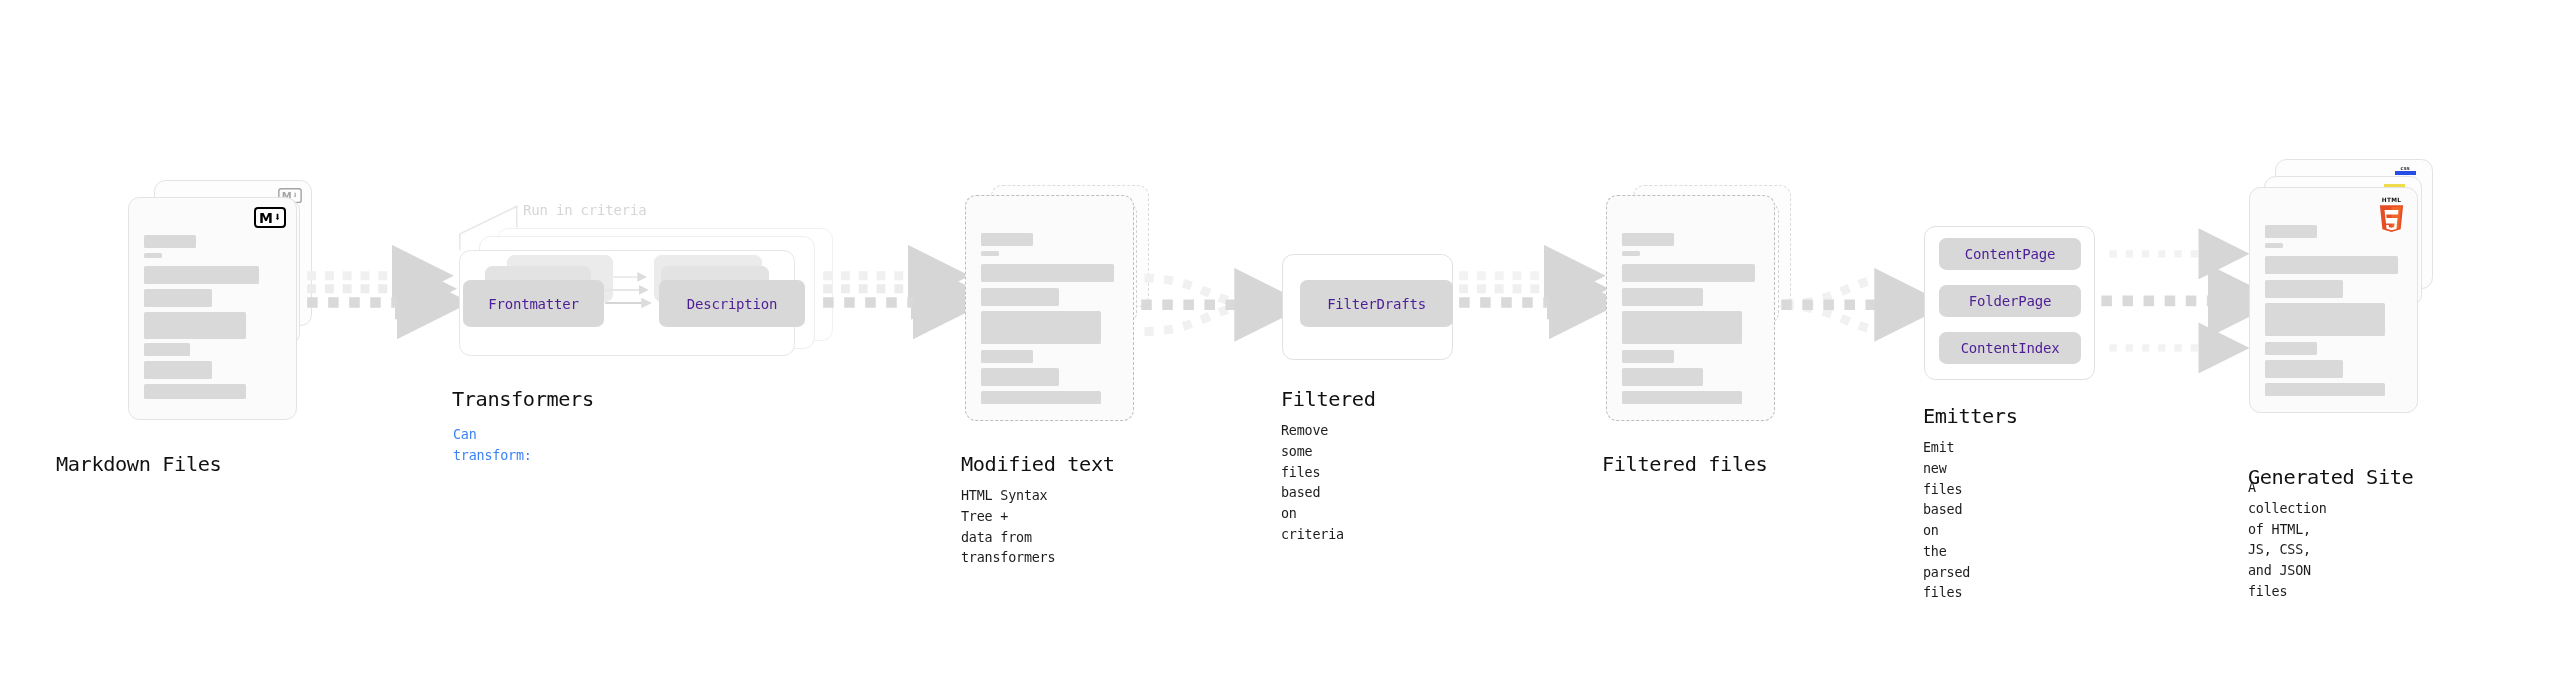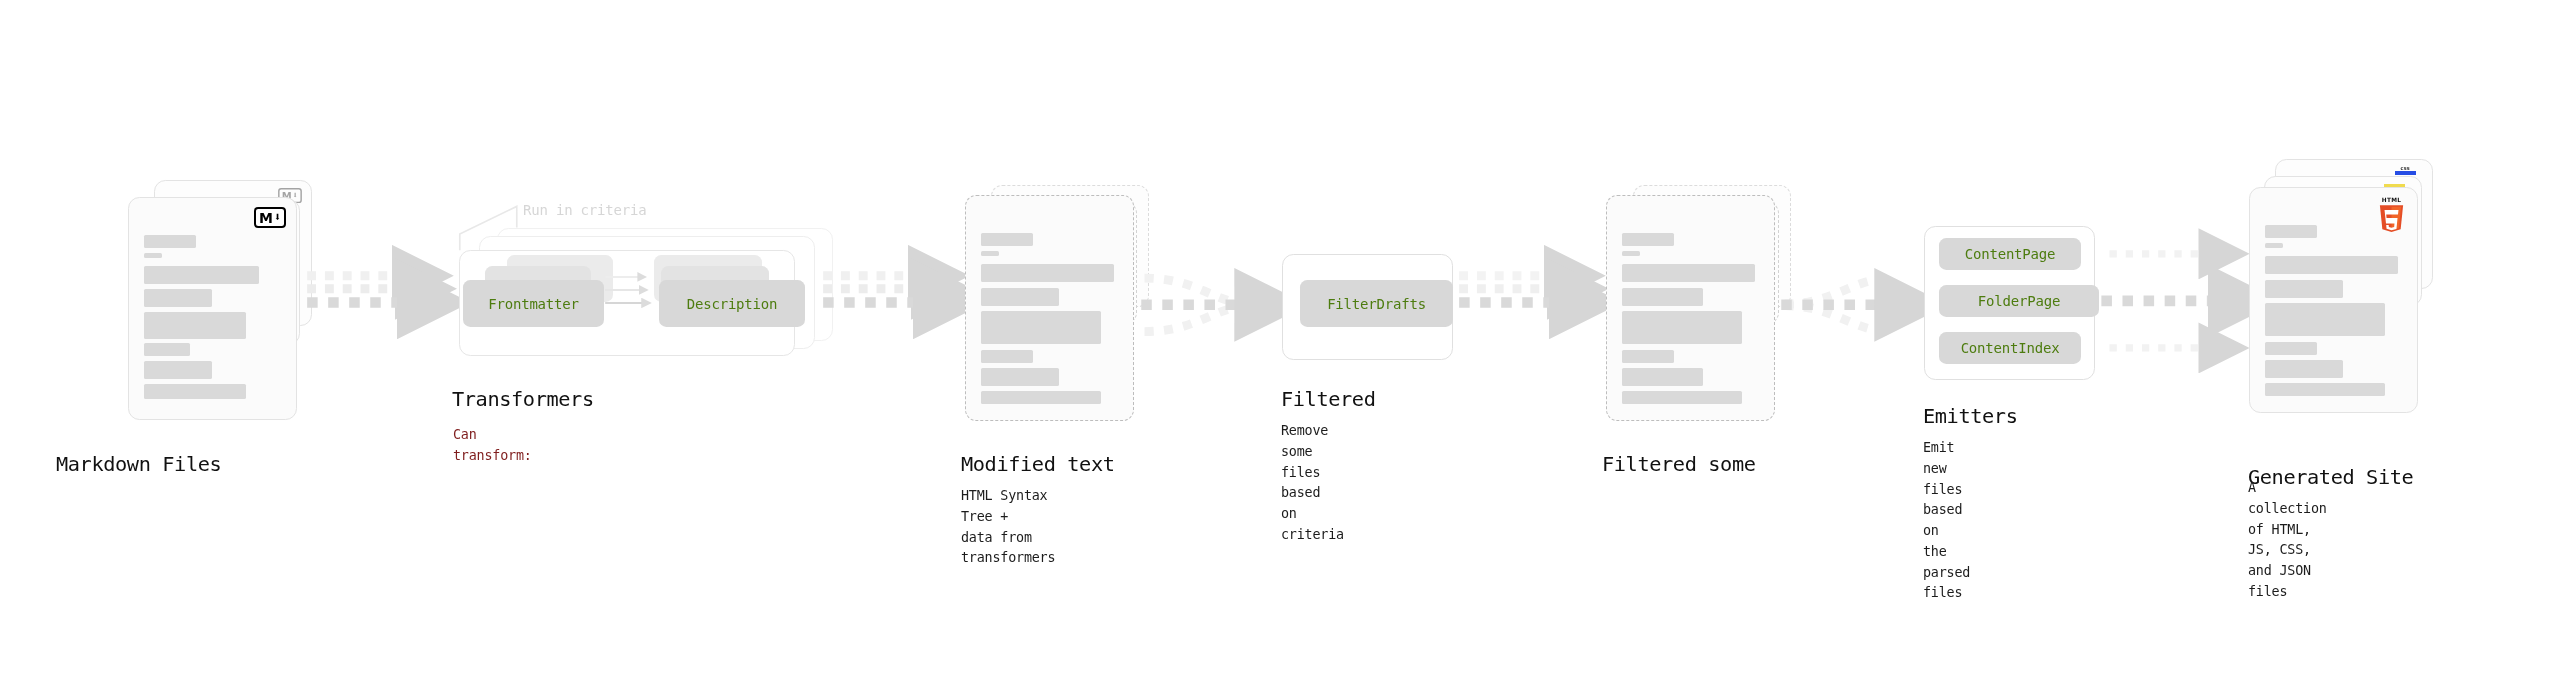--- a/index.html
+++ b/index.html
@@ -55,40 +55,40 @@
     position: absolute;
     border: 1.3px solid #e0e0e0;
     border-radius: 11.4px;
     background: #ffffff;
   }
   .pill {
     position: absolute;
     background: #d8d8d8;
     border-radius: 7.3px;
     display: flex; align-items: center; justify-content: center;
-    font-size: 14px; color: #4d7c0f; white-space: nowrap;
+    font-size: 14px; color: #4c1d95; white-space: nowrap;
     letter-spacing: -0.2px;
   }
 
   
   .title {
     position: absolute;
     font-size: 20.3px; color: #111; white-space: nowrap; letter-spacing: -0.4px;
   }
   .sub {
     position: absolute;
     font-size: 13.4px; color: #1c1c1c; line-height: 1.55; white-space: pre-line;
     letter-spacing: -0.2px;
   }
   .note {
     position: absolute;
     font-size: 14px; color: #d6d6d6; white-space: nowrap; letter-spacing:-0.2px;
   }
   .xform-list {
-    position: absolute; font-size: 13.4px; color:#7f1d1d; line-height:1.58;
+    position: absolute; font-size: 13.4px; color:#3b82f6; line-height:1.58;
     letter-spacing:-0.2px;
   }
   .xform-list ul { list-style: none; }
   .xform-list li:before { content: "\2022"; margin-right: 6.5px; }
 
   svg { position: absolute; overflow: visible; }
 </style>
 </head>
 <body>
 
@@ -230,33 +230,33 @@
       <div class="skel" style="left:14.6px; top:37px;  width:52px;  height:13px;"></div>
       <div class="skel" style="left:14.6px; top:55px;  width:18px;  height:4.9px;"></div>
       <div class="skel" style="left:14.6px; top:68px;  width:133px; height:18px;"></div>
       <div class="skel" style="left:14.6px; top:92px; width:81px; height:18px;"></div>
       <div class="skel" style="left:14.6px; top:115px; width:120px; height:32.5px;"></div>
       <div class="skel" style="left:14.6px; top:154px; width:52px;  height:13px;"></div>
       <div class="skel" style="left:14.6px; top:172px; width:81px; height:18px;"></div>
       <div class="skel" style="left:14.6px; top:195px; width:120px; height:13px;"></div>
     </div>
 
-    <div class="title" style="left:1602px; top:452px;">Filtered some</div>
+    <div class="title" style="left:1602px; top:452px;">Filtered files</div>
   </div>
 
   <svg width="158" height="98" style="left:1778px; top:268px;" viewBox="0 0 195 120">
     <path d="M 8 44 C 70 44, 92 12, 140 12" fill="none" stroke="#f1f1f1" stroke-width="11" stroke-dasharray="11 13"></path>
     <path d="M 8 46 C 70 46, 92 78, 140 78" fill="none" stroke="#f1f1f1" stroke-width="11" stroke-dasharray="11 13"></path>
     <line x1="4" y1="45" x2="128" y2="45" stroke="#d9d9d9" stroke-width="13" stroke-dasharray="13 13" marker-end="url(#tri)"></line>
   </svg>
 
   <div class="stage">
     <div class="box" style="left:1924px; top:226px; width:171px; height:154px;"></div>
     <div class="pill" style="left:1939px; top:238px; width:142px; height:32px;">ContentPage</div>
-    <div class="pill" style="left:1939px; top:285px; width:160px; height:32px;text-align:right;">FolderPage</div>
+    <div class="pill" style="left:1939px; top:285px; width:142px; height:32px;text-align:right;">FolderPage</div>
     <div class="pill" style="left:1939px; top:332px; width:142px; height:32px;">ContentIndex</div>
 
     <div class="title" style="left:1923px; top:404px;">Emitters</div>
     <div class="sub" style="left:1923px; top:438px;">Emit new files based on
 the parsed files</div>
   </div>
 
   <svg width="163" height="146" style="left:2101px; top:236px;" viewBox="0 0 200 180">
     <line x1="10" y1="22" x2="126" y2="22" stroke="#f2f2f2" stroke-width="9" stroke-dasharray="9 11" marker-end="url(#tri)"></line>
     <line x1="0" y1="80" x2="140" y2="80" stroke="#d9d9d9" stroke-width="13" stroke-dasharray="13 13" marker-end="url(#tri)"></line>

